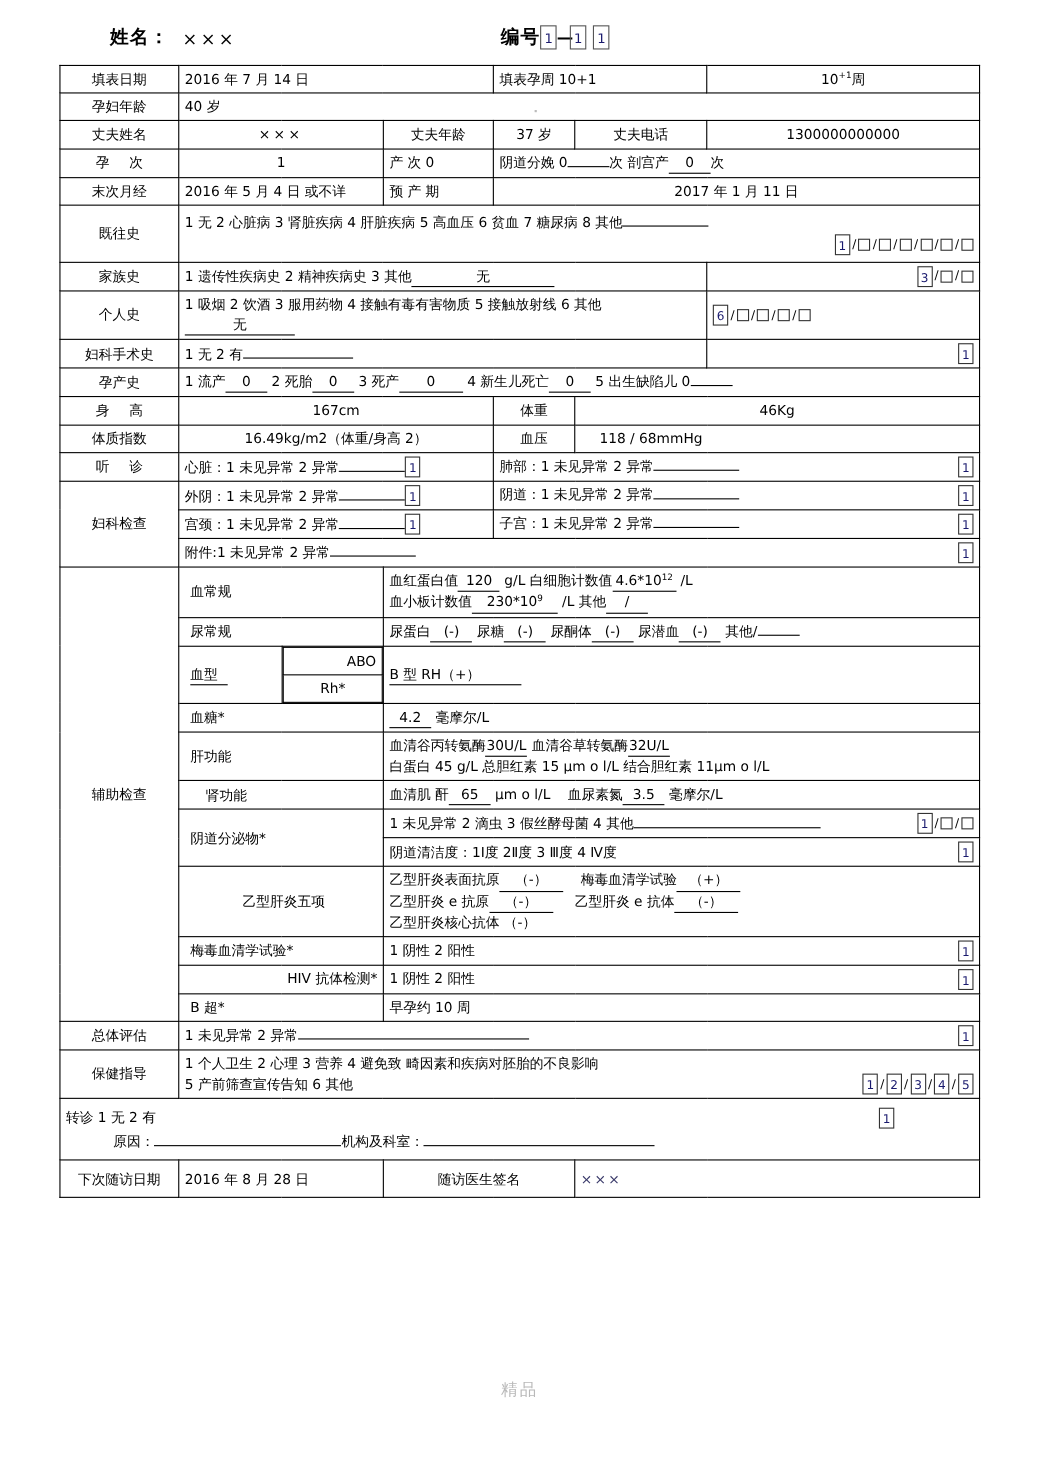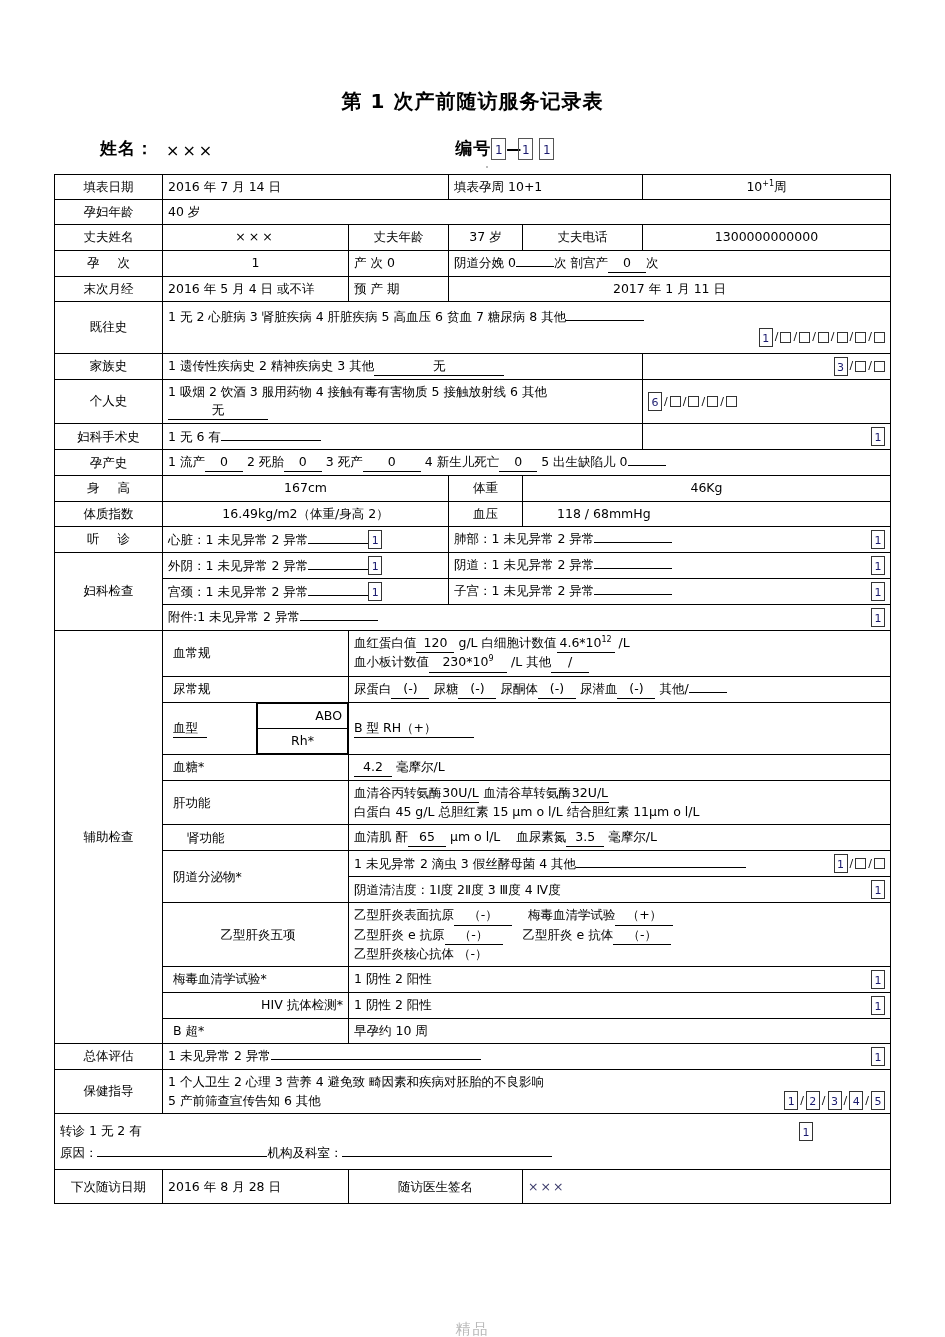--- a/index.html
+++ b/index.html
@@ -113,21 +113,20 @@
   .bt-rh{text-align:center;}
   .u-line{border-bottom:1px solid #000;display:inline-block;min-width:120px;}
 </style>
 </head>
 <body>
 
 <div class="page">
 
   <div class="dotmark"></div>
 
-  <div class="title">第 1 次产前随访服务记录表</div>
 
   <div class="idrow">
     <span class="nm">姓名：</span>
     <span class="nmval">×××</span>
     <span class="bh">
       <span class="lbl">编号</span>
       <span class="box">1</span>
       <span class="dash">—</span>
       <span class="box">1</span>
       <span class="box" style="margin-left:6px;">1</span>
@@ -244,21 +243,21 @@
               <span class="emptybox"></span>
           <span class="slash">/</span>
               <span class="emptybox"></span>
         </span>
       </td>
     </tr>
 
     <tr>
       <td class="lab">妇科手术史</td>
       <td colspan="5">
-        <span>1 无   6 有</span><span class="ul w4"></span>
+        <span>1 无   2 有</span><span class="ul w4"></span>
       </td>
       <td style="text-align:right;">
         <span class="sqbox">1</span>
       </td>
     </tr>
 
     <tr>
       <td class="lab">孕产史</td>
       <td colspan="6">
         <span>1 流产</span><span class="ul">0</span>
@@ -273,21 +272,21 @@
       <td class="lab sp">身    高</td>
       <td colspan="3" class="ctr">167cm</td>
       <td class="lab">体重</td>
       <td colspan="2" class="ctr">46Kg</td>
     </tr>
 
     <tr>
       <td class="lab">体质指数</td>
       <td colspan="3" class="ctr">16.49kg/m2（体重/身高 2）</td>
       <td class="lab">血压</td>
-      <td colspan="2" style="padding-left:34px;">118        /  68mmHg</td>
+      <td colspan="2" style="padding-left:22px;">118        /  68mmHg</td>
     </tr>
 
     <tr>
       <td class="lab sp">听    诊</td>
       <td colspan="3">
         <span>心脏：1 未见异常 2 异常</span><span class="ul w8"></span><span class="sqbox">1</span>
       </td>
       <td colspan="3">
         <div class="cellflex">
           <span class="txt"><span>肺部：1 未见异常 2 异常</span><span class="ul w3"></span></span>
@@ -515,21 +514,21 @@
         </div>
       </td>
     </tr>
 
     <tr style="height:56px;">
       <td colspan="7">
         <div class="cellflex">
           <span class="txt">转诊    1 无    2 有</span>
           <span class="sqbox" style="margin-right:72px;">1</span>
         </div>
-        <div style="margin-top:3px;">
+        <div style="margin-top:3px;margin-left:43px;">
           <span>原因：</span><span class="ul w6"></span><span>机构及科室：</span><span class="ul w7"></span>
         </div>
       </td>
     </tr>
 
     <tr style="height:34px;">
       <td class="lab">下次随访日期</td>
       <td colspan="2">2016   年 8 月  28 日</td>
       <td colspan="2" class="lab">随访医生签名</td>
       <td colspan="2" style="letter-spacing:2px;color:#3a3a6a;">×××</td>

